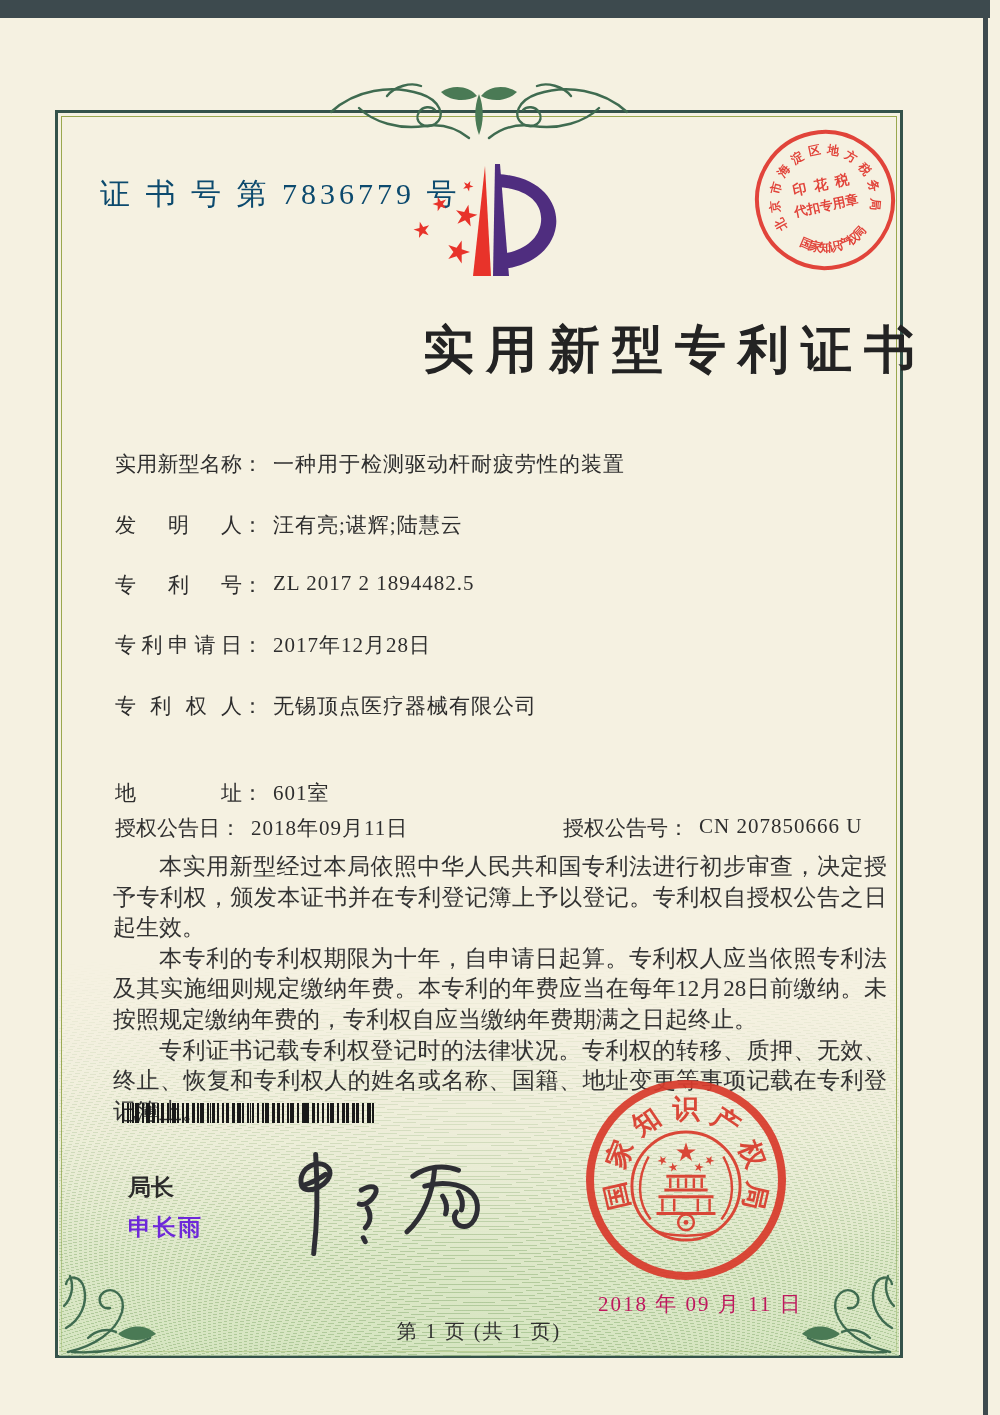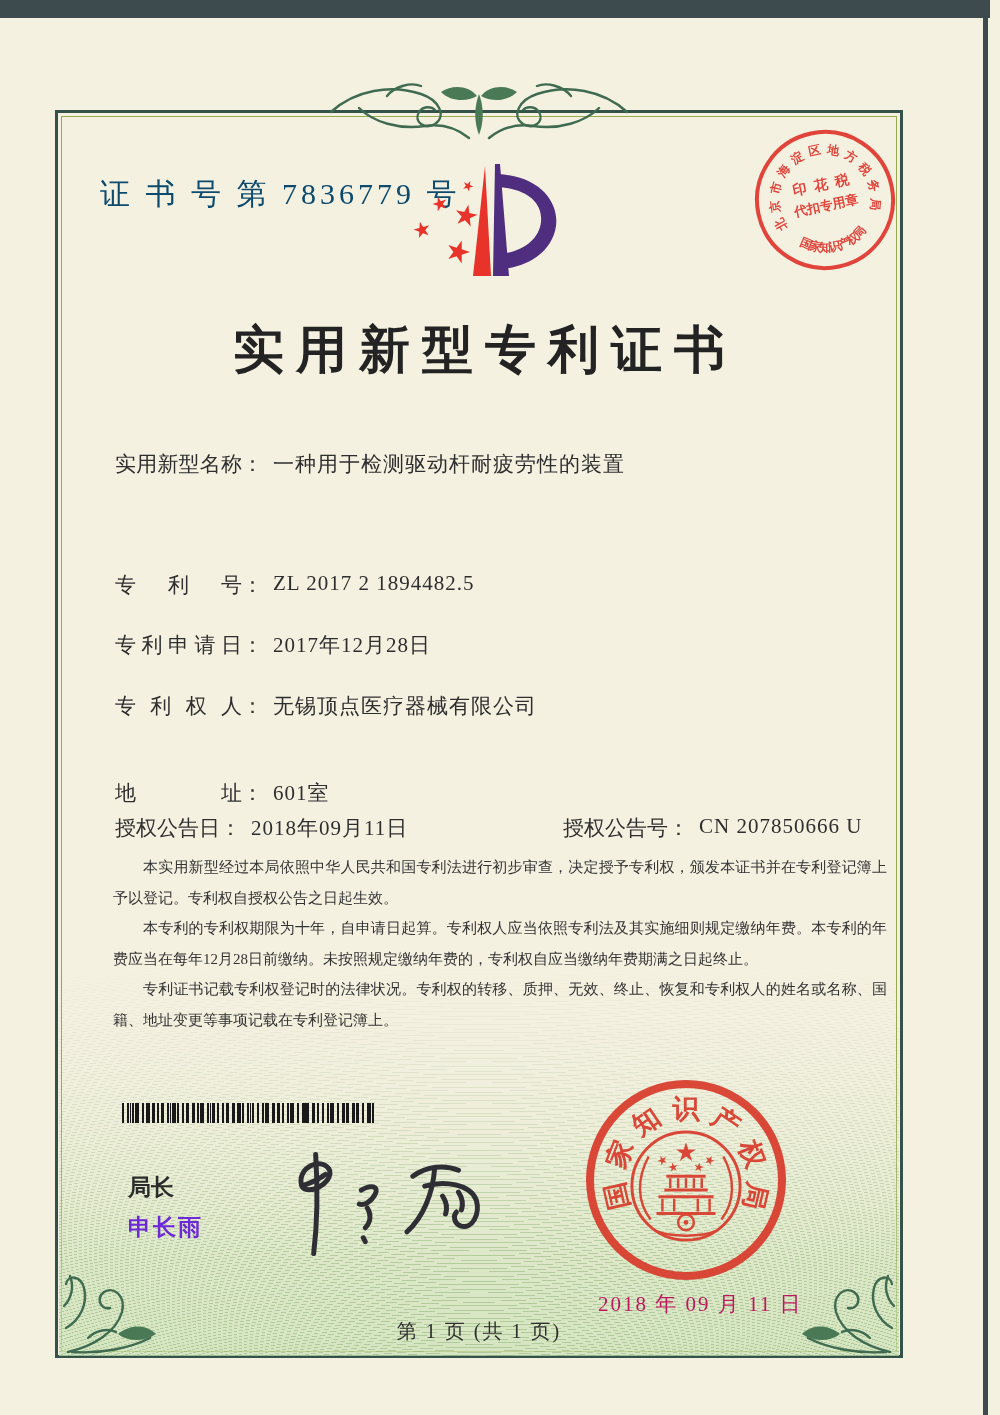--- a/index.html
+++ b/index.html
@@ -10,30 +10,30 @@
   .frame{position:absolute;left:55px;top:110px;width:848px;height:1248px;border:3px solid #34524a;box-sizing:border-box;}
   .frame-inner{position:absolute;left:61px;top:116px;width:836px;height:1236px;border:1px solid #9aa84e;box-sizing:border-box;}
   .guilloche{position:absolute;left:59px;top:960px;width:840px;height:396px;
     background-image:
       repeating-radial-gradient(1200px 420px at 50% 135%, rgba(118,160,94,0.40) 0px, rgba(118,160,94,0.40) 1.6px, rgba(0,0,0,0) 1.6px, rgba(0,0,0,0) 7.5px),
       linear-gradient(180deg, rgba(210,229,190,0) 0%, rgba(205,226,184,0.45) 55%, rgba(201,224,180,0.72) 100%);
     -webkit-mask-image:linear-gradient(180deg, transparent 0%, rgba(0,0,0,.5) 40%, #000 75%);
     mask-image:linear-gradient(180deg, transparent 0%, rgba(0,0,0,.5) 40%, #000 75%);}
   .cert-no{position:absolute;left:100px;top:174px;font-size:30px;letter-spacing:4px;color:#0c4a6e;}
   .logo{position:absolute;left:396px;top:160px;width:170px;height:140px;}
-  .title{position:absolute;left:55px;top:316px;width:848px;text-align:center;font-size:51px;font-weight:700;
-         letter-spacing:12px;text-indent:12px;color:#232323;}
+  .title{position:absolute;left:55px;top:316px;width:848px;text-align:right;font-size:51px;font-weight:700;
+         letter-spacing:12px;text-indent:12px;color:#232323;padding-left:24px;}
   .field{position:absolute;left:115px;font-size:21px;white-space:nowrap;color:#2e2e2e;}
   .f-label{display:inline-block;width:127px;text-align:justify;text-align-last:justify;vertical-align:top;}
   .f-colon{display:inline-block;vertical-align:top;}
   .f-value{display:inline-block;margin-left:10px;vertical-align:top;letter-spacing:1px;}
   .f-value .line{display:block;}
   .g-label{display:inline-block;vertical-align:top;}
   .grant2{position:absolute;left:448px;top:0;white-space:nowrap;}
-  .paras{position:absolute;left:113px;top:852px;width:774px;font-size:15px;line-height:30.6px;text-align:justify;color:#333;}
+  .paras{position:absolute;left:113px;top:852px;width:774px;font-size:23px;line-height:30.6px;text-align:justify;color:#333;}
   .paras p{margin:0;text-indent:2em;}
   .barcode{position:absolute;left:122px;top:1103px;width:254px;height:20px;background:
       repeating-linear-gradient(90deg,#191919 0 2px,transparent 2px 5px),
       repeating-linear-gradient(90deg,#191919 0 1px,transparent 1px 8px),
       repeating-linear-gradient(90deg,#191919 0 2px,transparent 2px 13px);}
   .director-title{position:absolute;left:128px;top:1172px;font-family:"Liberation Sans","DejaVu Sans",sans-serif;
       font-weight:700;font-size:23px;color:#2b2b2b;text-align:center;}
   .director-name{position:absolute;left:128px;top:1212px;font-family:"Liberation Sans","DejaVu Sans",sans-serif;
       font-weight:700;font-size:23px;color:#6d28d9;letter-spacing:2px;}
   .sig{position:absolute;left:276px;top:1146px;width:238px;height:120px;}
@@ -151,20 +151,23 @@
         <span style="position: absolute; left: 50%; top: 50%; font-size: 12px; transform: translate(-50%, -50%) rotate(145deg) translateY(-48px) rotate(180deg);">局</span>
       </div>
     <div class="tax-c1">印 花 税</div>
     <div class="tax-c2">代扣专用章</div>
   </div>
 
   <div class="title">实用新型专利证书</div>
 
   <div class="field" style="top:450px">
     <span class="f-label">实用新型名称</span><span class="f-colon">：</span><span class="f-value">一种用于检测驱动杆耐疲劳性的装置</span>
+  </div>
+  <div class="field" style="top:511px">
+    <span class="f-label">发明人</span><span class="f-colon">：</span><span class="f-value">汪有亮;谌辉;陆慧云</span>
   </div>
   <div class="field" style="top:571px">
     <span class="f-label">专利号</span><span class="f-colon">：</span><span class="f-value">ZL 2017 2 1894482.5</span>
   </div>
   <div class="field" style="top:631px">
     <span class="f-label">专利申请日</span><span class="f-colon">：</span><span class="f-value">2017年12月28日</span>
   </div>
   <div class="field" style="top:692px">
     <span class="f-label">专利权人</span><span class="f-colon">：</span><span class="f-value">无锡顶点医疗器械有限公司</span>
   </div>

